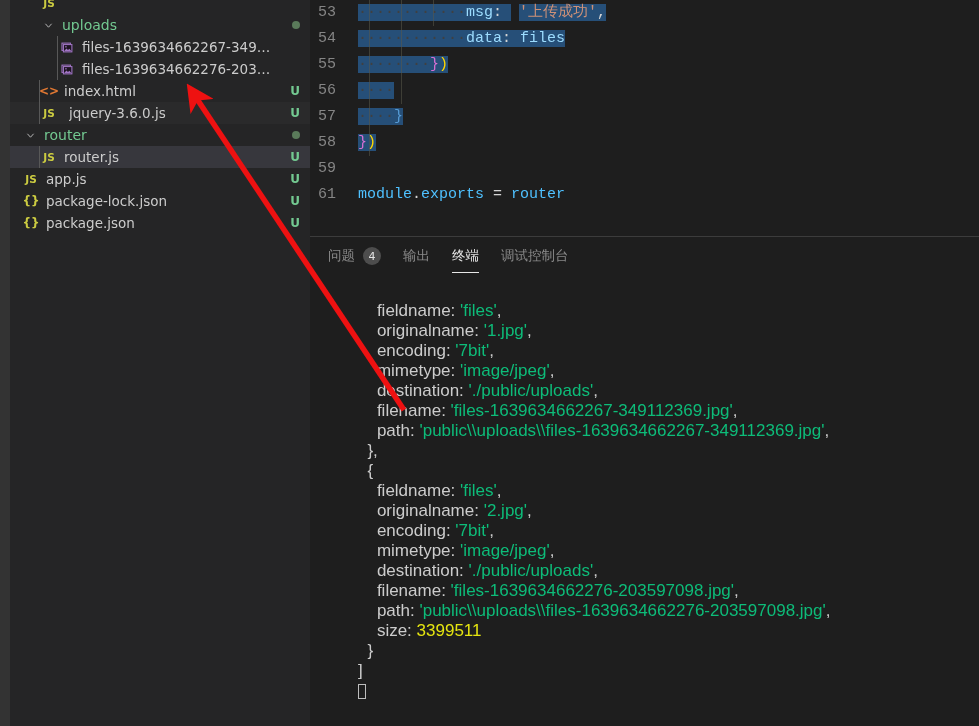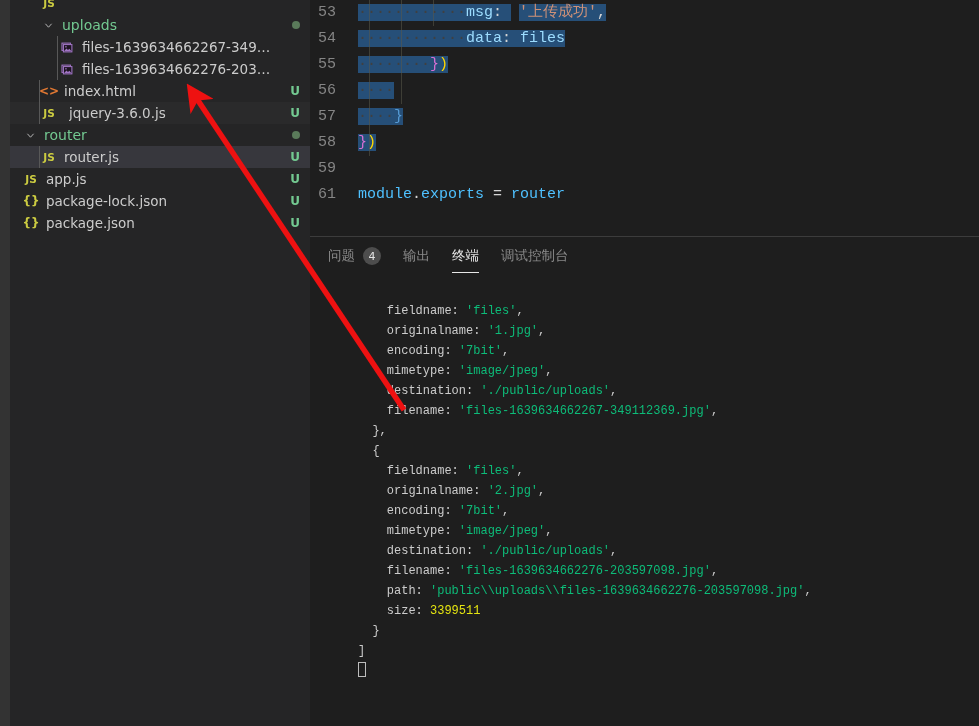--- a/index.html
+++ b/index.html
@@ -211,22 +211,22 @@
     display: inline-flex;
     align-items: center;
     justify-content: center;
     padding: 0 5px;
     box-sizing: border-box;
   }
   .terminal {
     flex: 1 1 auto;
     overflow: hidden;
     padding: 26px 0 0 48px;
-    font-family: Liberation Mono, monospace;
-    font-size: 12px;
+    font-family: Liberation Sans, sans-serif;
+    font-size: 17px;
     line-height: 20px;
     box-sizing: border-box;
     position: relative;
   }
   .tline { white-space: pre; height: 20px; }
   .t-key { color: #cccccc; }
   .t-str { color: #0dbc79; }
   .t-num { color: #e5e510; }
   .t-plain { color: #cccccc; }
   .t-cursor {
@@ -383,20 +383,21 @@
           </div>
         </div>
       <div class="terminal">
         <div id="term">
             <div class="tline"><span class="t-key">    fieldname: </span><span class="t-str">'files'</span><span class="t-plain">,</span></div>
             <div class="tline"><span class="t-key">    originalname: </span><span class="t-str">'1.jpg'</span><span class="t-plain">,</span></div>
             <div class="tline"><span class="t-key">    encoding: </span><span class="t-str">'7bit'</span><span class="t-plain">,</span></div>
             <div class="tline"><span class="t-key">    mimetype: </span><span class="t-str">'image/jpeg'</span><span class="t-plain">,</span></div>
             <div class="tline"><span class="t-key">    destination: </span><span class="t-str">'./public/uploads'</span><span class="t-plain">,</span></div>
             <div class="tline"><span class="t-key">    filename: </span><span class="t-str">'files-1639634662267-349112369.jpg'</span><span class="t-plain">,</span></div>
+            <div class="tline"><span class="t-key">    path: </span><span class="t-str">'public\\uploads\\files-1639634662267-349112369.jpg'</span><span class="t-plain">,</span></div>
             <div class="tline"><span class="t-plain">  },</span></div>
             <div class="tline"><span class="t-plain">  {</span></div>
             <div class="tline"><span class="t-key">    fieldname: </span><span class="t-str">'files'</span><span class="t-plain">,</span></div>
             <div class="tline"><span class="t-key">    originalname: </span><span class="t-str">'2.jpg'</span><span class="t-plain">,</span></div>
             <div class="tline"><span class="t-key">    encoding: </span><span class="t-str">'7bit'</span><span class="t-plain">,</span></div>
             <div class="tline"><span class="t-key">    mimetype: </span><span class="t-str">'image/jpeg'</span><span class="t-plain">,</span></div>
             <div class="tline"><span class="t-key">    destination: </span><span class="t-str">'./public/uploads'</span><span class="t-plain">,</span></div>
             <div class="tline"><span class="t-key">    filename: </span><span class="t-str">'files-1639634662276-203597098.jpg'</span><span class="t-plain">,</span></div>
             <div class="tline"><span class="t-key">    path: </span><span class="t-str">'public\\uploads\\files-1639634662276-203597098.jpg'</span><span class="t-plain">,</span></div>
             <div class="tline"><span class="t-key">    size: </span><span class="t-num">3399511</span></div>

